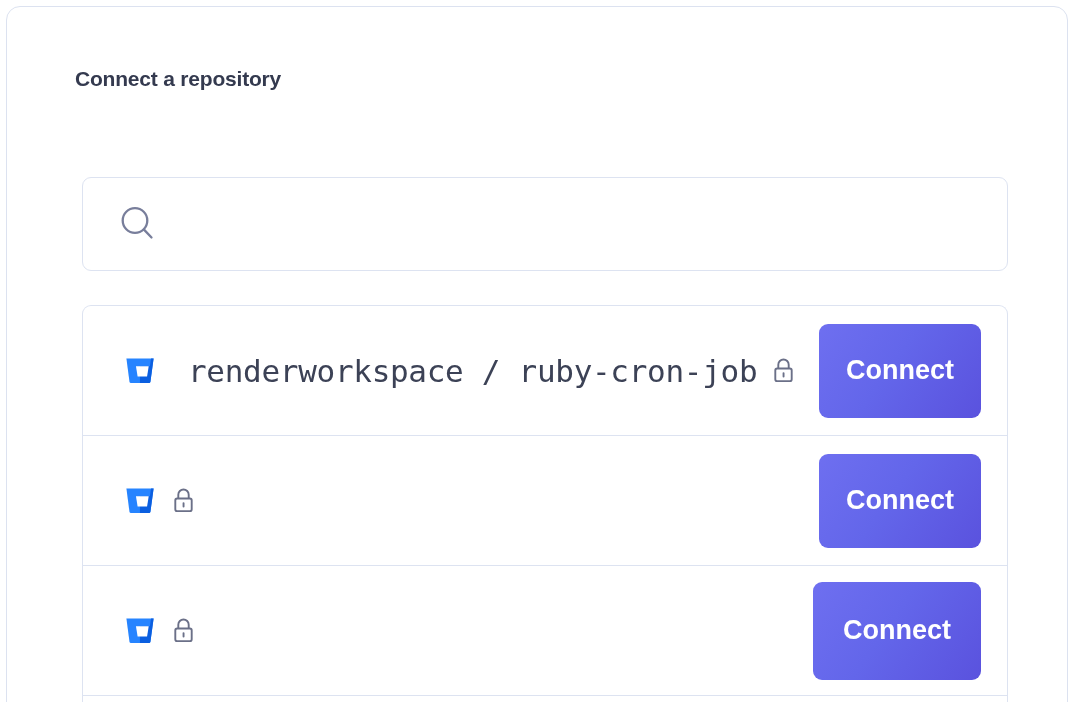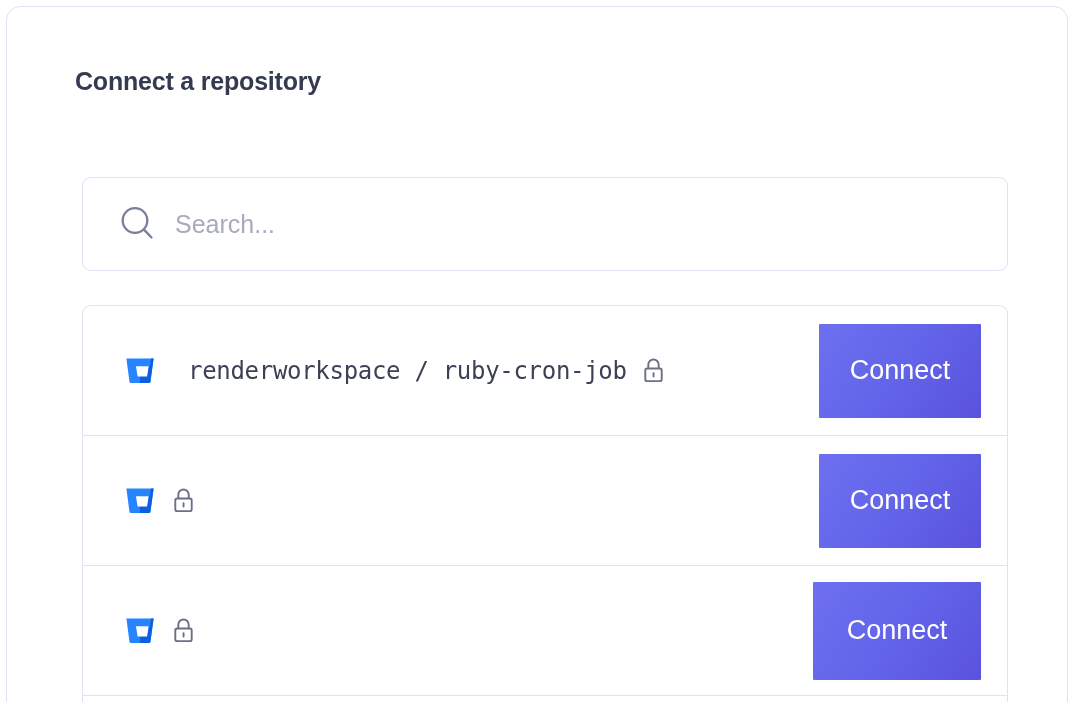--- a/index.html
+++ b/index.html
@@ -24,21 +24,21 @@
     box-sizing: border-box;
     border: 1.6px solid #dce2f0;
     border-radius: 14px;
     background: #ffffff;
   }
 
   .page-title {
     position: absolute;
     left: 68px;
     top: 60px;
-    font-size: 25px;
+    font-size: 21px;
     font-weight: bold;
     color: #343a4f;
     letter-spacing: -0.2px;
   }
 
   
   .search-box {
     position: absolute;
     left: 75px;
     top: 170px;
@@ -106,21 +106,21 @@
   .bitbucket-icon {
     width: 34px;
     height: 34px;
     flex: 0 0 auto;
     display: block;
   }
 
   .repo-name {
     margin-left: 31px;
     font-family: "DejaVu Sans Mono", "Liberation Mono", monospace;
-    font-size: 24px;
+    font-size: 31px;
     color: #3c4256;
     white-space: nowrap;
     letter-spacing: -0.3px;
   }
 
   .lock-icon {
     flex: 0 0 auto;
     width: 25px;
     height: 28px;
     margin-left: 14px;
@@ -128,23 +128,23 @@
   }
 
   .spacer { flex: 1 1 auto; }
 
   .connect-button {
     flex: 0 0 auto;
     border: none;
     cursor: pointer;
     color: #ffffff;
     font-family: "Liberation Sans", sans-serif;
-    font-weight: normal;
+    font-weight: bold;
     background: linear-gradient(125deg, #6e6ff0 0%, #6366ea 45%, #5a52de 100%);
-    border-radius: 1px;
+    border-radius: 9px;
     padding: 0;
     display: flex;
     align-items: center;
     justify-content: center;
   }
   .connect-button.size-a { width: 162px; height: 94px; font-size: 27px; }
   .connect-button.size-b { width: 162px; height: 94px; font-size: 27px; }
   .connect-button.size-c { width: 168px; height: 98px; font-size: 27px; }
 </style>
 </head>
@@ -152,21 +152,20 @@
 
 <div class="outer-panel">
 
   <div class="page-title">Connect a repository</div>
 
   <div class="search-box">
     <svg class="search-icon" viewBox="0 0 42 42">
       <circle cx="18" cy="17.5" r="12.3" fill="none" stroke="#787e9b" stroke-width="2.3"></circle>
       <line x1="27" y1="26.6" x2="34.5" y2="34.5" stroke="#787e9b" stroke-width="2.3" stroke-linecap="round"></line>
     </svg>
-    <input class="search-input" type="text" placeholder="Search..." style="">
   </div>
 
   <div class="repo-list">
 
     <div class="repo-row">
       <svg class="bitbucket-icon" viewBox="0 0 32 32">
         <path d="M3.2 4.2 h25.6 l-3.0 22.0 a1.4 1.4 0 0 1 -1.35 1.2 h-17.0 a1.4 1.4 0 0 1 -1.35 -1.2 Z" fill="#2684ff"></path>
         <path d="M28.8 4.2 l-3.0 22.0 a1.4 1.4 0 0 1 -1.35 1.2 h-8.5 V11.6 h9.4 l1.0 -7.4 Z" fill="#0b5fe0"></path>
         <path d="M12.2 11.6 h12.0 l-1.55 9.6 h-8.9 Z" fill="#ffffff"></path>
       </svg>

